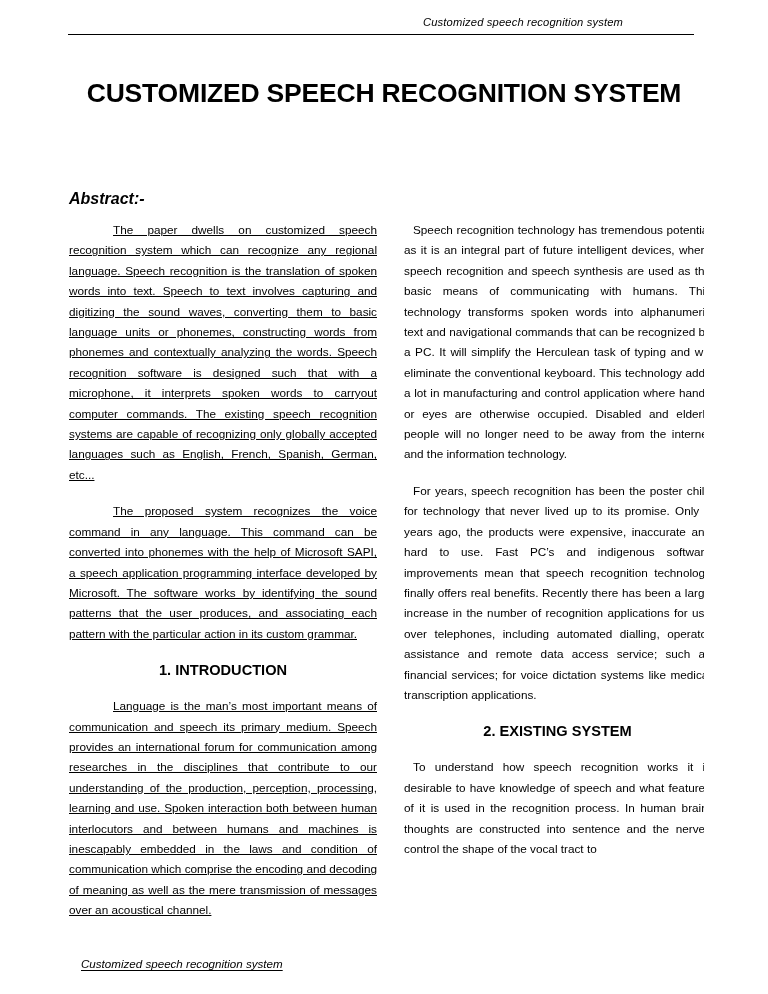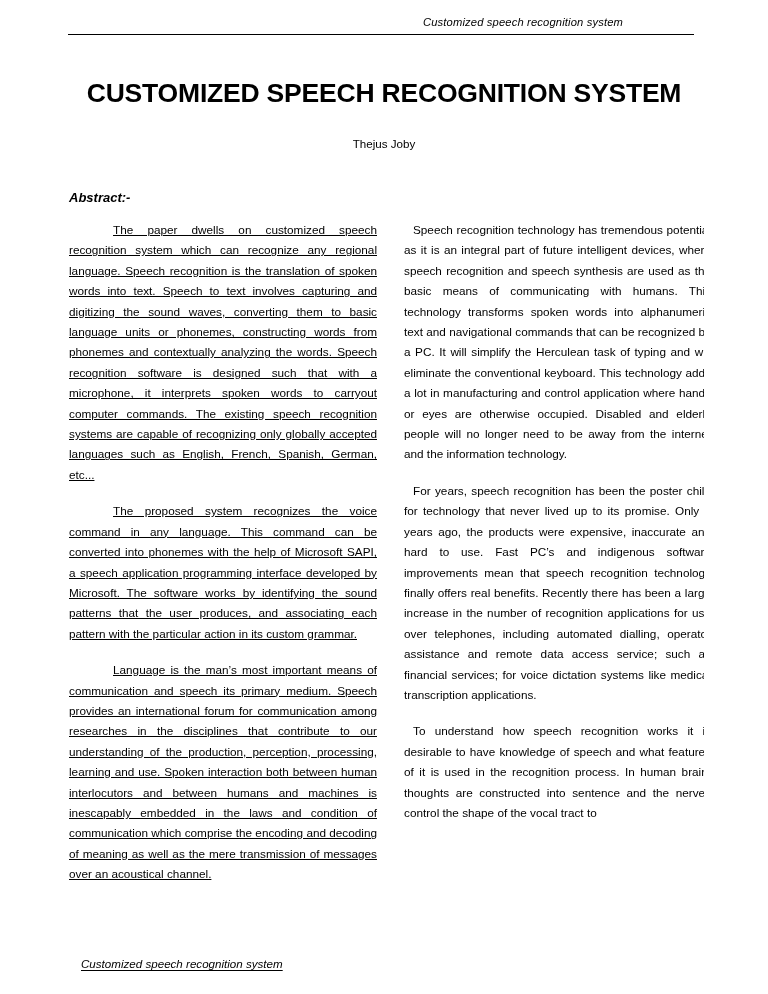--- a/index.html
+++ b/index.html
@@ -75,21 +75,21 @@
     width: 768px;
     text-align: center;
     font-size: 11.6px;
   }
 
   
   .abstract-label {
     position: absolute;
     left: 69px;
     top: 190px;
-    font-size: 13px;
+    font-size: 16px;
     font-weight: bold;
     font-style: italic;
   }
 
   
   .col {
     position: absolute;
     top: 220px;
     font-size: 11.75px;
     line-height: 20.4px;
@@ -148,31 +148,32 @@
 
 <div class="page">
 
   <div class="header">
     <div class="header-title">Customized speech recognition system</div>
     <div class="header-rule"></div>
   </div>
   <div class="page-number">1</div>
 
   <div class="doc-title">CUSTOMIZED SPEECH RECOGNITION SYSTEM</div>
-  <div class="doc-author">Thejus Joby</div>
 
   <div class="abstract-label">Abstract:-</div>
 
   <div class="col col-left">
     <p class="indent-big">The paper dwells on customized speech recognition system which can recognize any regional language. Speech recognition is the translation of spoken words into text. Speech to text involves capturing and digitizing the sound waves, converting them to basic language units or phonemes, constructing words from phonemes and contextually analyzing the words. Speech recognition software is designed such that with a microphone, it interprets spoken words to carryout computer commands. The existing speech recognition systems are capable of recognizing only globally accepted languages such as English, French, Spanish, German, etc...</p>
     <p class="indent-big">The proposed system recognizes the voice command in any language. This command can be converted into phonemes with the help of Microsoft SAPI, a speech application programming interface developed by Microsoft.  The software works by identifying the sound patterns that the user produces, and associating each pattern with the particular action in its custom grammar.</p>
+    <p class="section-head pad-top">1. INTRODUCTION</p>
     <p class="indent-big">Language is the man’s most important means of communication and speech its primary medium. Speech provides an international forum for communication among researches in the disciplines that contribute to our understanding of the production, perception, processing, learning and use. Spoken interaction both between human interlocutors and between humans and machines is inescapably embedded in the laws and condition of communication which comprise the encoding and decoding of meaning as well as the mere transmission of messages over an acoustical channel.</p>
   </div>
 
   <div class="col col-right">
     <p class="indent-small">Speech recognition technology has tremendous potential as it is an integral part of future intelligent devices, where speech recognition and speech synthesis are used as the basic means of communicating with humans. This technology transforms spoken words into alphanumeric text and navigational commands that can be recognized by a PC. It will simplify the Herculean task of typing and will eliminate the conventional keyboard. This technology adds a lot in manufacturing and control application where hands or eyes are otherwise occupied. Disabled and elderly people will no longer need to be away from the internet and the information technology.</p>
     <p class="indent-small">For years, speech recognition has been the poster child for technology that never lived up to its promise. Only 3 years ago, the products were expensive, inaccurate and hard to use. Fast PC’s and indigenous software improvements mean that speech recognition technology finally offers real benefits. Recently there has been a large increase in the number of recognition applications for use over telephones, including automated dialling, operator assistance and remote data access service; such as financial services; for voice dictation systems like medical transcription applications.</p>
+    <p class="section-head pad-top">2. EXISTING SYSTEM</p>
     <p class="indent-small">To understand how speech recognition works it is desirable to have knowledge of speech and what features of it is used in the recognition process. In human brain, thoughts are constructed into sentence and the nerves control the shape of the vocal tract to</p>
   </div>
 
   <div class="footer">Customized speech recognition system</div>
 
 </div>
 
 </body></html>

